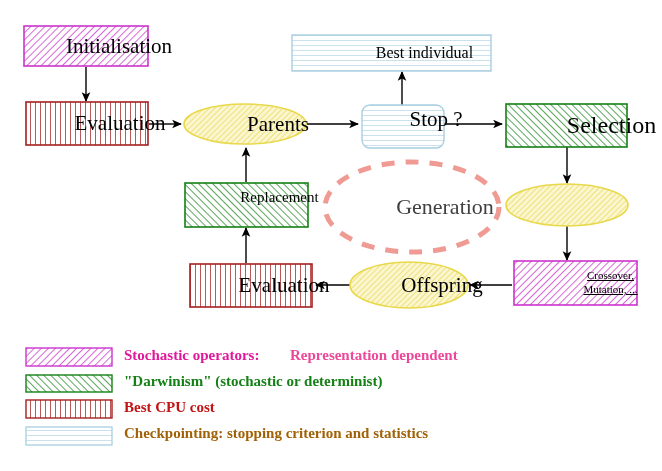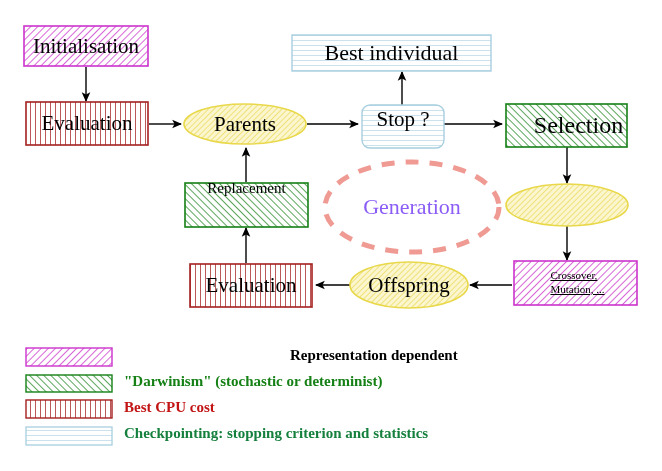--- a/index.html
+++ b/index.html
@@ -2,23 +2,23 @@
 <html><head>
 <meta charset="utf-8">
 <style>
   html,body{margin:0;padding:0;background:#ffffff;}
   body{width:662px;height:471px;overflow:hidden;
        font-family:"Liberation Serif","DejaVu Serif",serif;}
   #stage{position:relative;width:662px;height:471px;background:#fff;}
   svg.layer{position:absolute;left:0;top:0;width:662px;height:471px;}
   .nodeLabel{
     position:absolute;display:flex;align-items:center;justify-content:center;
-    color:#000;line-height:1.05;
+    text-align:center;color:#000;line-height:1.05;
     font-family:"Liberation Serif","DejaVu Serif",serif;
-    pointer-events:none;white-space:pre-line;
+    pointer-events:none;white-space:pre-line;padding-left:33px;
   }
   .legendText{
     position:absolute;white-space:pre;
     font-family:"Liberation Serif","DejaVu Serif",serif;
     font-weight:bold;font-size:15px;
   }
 </style>
 </head>
 <body>
 
@@ -95,39 +95,40 @@
     <rect x="26" y="400" width="86" height="18" fill="url(#pat-red)" stroke="#a52020" stroke-width="1.4"></rect>
     <rect x="26" y="427" width="86" height="18" fill="url(#pat-blue)" stroke="#a8cfe0" stroke-width="1.3"></rect>
   </svg>
 
   <div class="nodeLabel" style="left:24px;top:26px;width:124px;height:40px;font-size:21px;">Initialisation</div>
 
   <div class="nodeLabel" style="left:26px;top:102px;width:122px;height:43px;font-size:21px;">Evaluation</div>
 
   <div class="nodeLabel" style="left:184px;top:104px;width:122px;height:40px;font-size:21px;">Parents</div>
 
-  <div class="nodeLabel" style="left:292px;top:35px;width:199px;height:36px;font-size:22px;">Best individual</div>
+  <div class="nodeLabel" style="left:292px;top:35px;width:199px;height:36px;font-size:16px;">Best individual</div>
 
   <div class="nodeLabel" style="left:362px;top:105px;width:82px;height:28px;font-size:21px;">Stop ?</div>
 
   <div class="nodeLabel" style="left:506px;top:104px;width:145px;height:43px;font-size:24px;">Selection</div>
 
-  <div class="nodeLabel" style="left:185px;top:174px;width:123px;height:30px;font-size:15px;">Replacement</div>
+  <div class="nodeLabel" style="left:185px;top:183px;width:123px;height:30px;font-size:15px;">Replacement</div>
 
 
   <div class="nodeLabel" style="left:514px;top:261px;width:127px;height:44px;font-size:11px;line-height:1.25;text-decoration:underline;">Crossover,
 Mutation, ...</div>
 
   <div class="nodeLabel" style="left:350px;top:263px;width:118px;height:44px;font-size:21px;">Offspring</div>
 
   <div class="nodeLabel" style="left:190px;top:264px;width:122px;height:43px;font-size:21px;">Evaluation</div>
 
-  <div class="nodeLabel" style="left:325px;top:185px;width:174px;height:44px;font-size:22px;color:#8b5cf6;">Generation</div>
+  <div class="nodeLabel" style="left:325px;top:185px;width:174px;height:44px;font-size:22px;color:#404040;">Generation</div>
 
-  <div class="legendText" style="left:290px;top:347px;color:#000000;">Representation dependent</div>
+  <div class="legendText" style="left:124px;top:347px;color:#e0189c;">Stochastic operators:</div>
+  <div class="legendText" style="left:290px;top:347px;color:#ec4899;">Representation dependent</div>
 
   <div class="legendText" style="left:124px;top:373px;color:#158015;">"Darwinism" (stochastic or determinist)</div>
 
   <div class="legendText" style="left:124px;top:399px;color:#c21414;">Best CPU cost</div>
 
-  <div class="legendText" style="left:124px;top:425px;color:#15803d;font-family:Liberation Serif, serif;">Checkpointing: stopping criterion and statistics</div>
+  <div class="legendText" style="left:124px;top:425px;color:#a16207;font-family:Liberation Serif, serif;">Checkpointing: stopping criterion and statistics</div>
 
 </div>
 
 </body></html>

